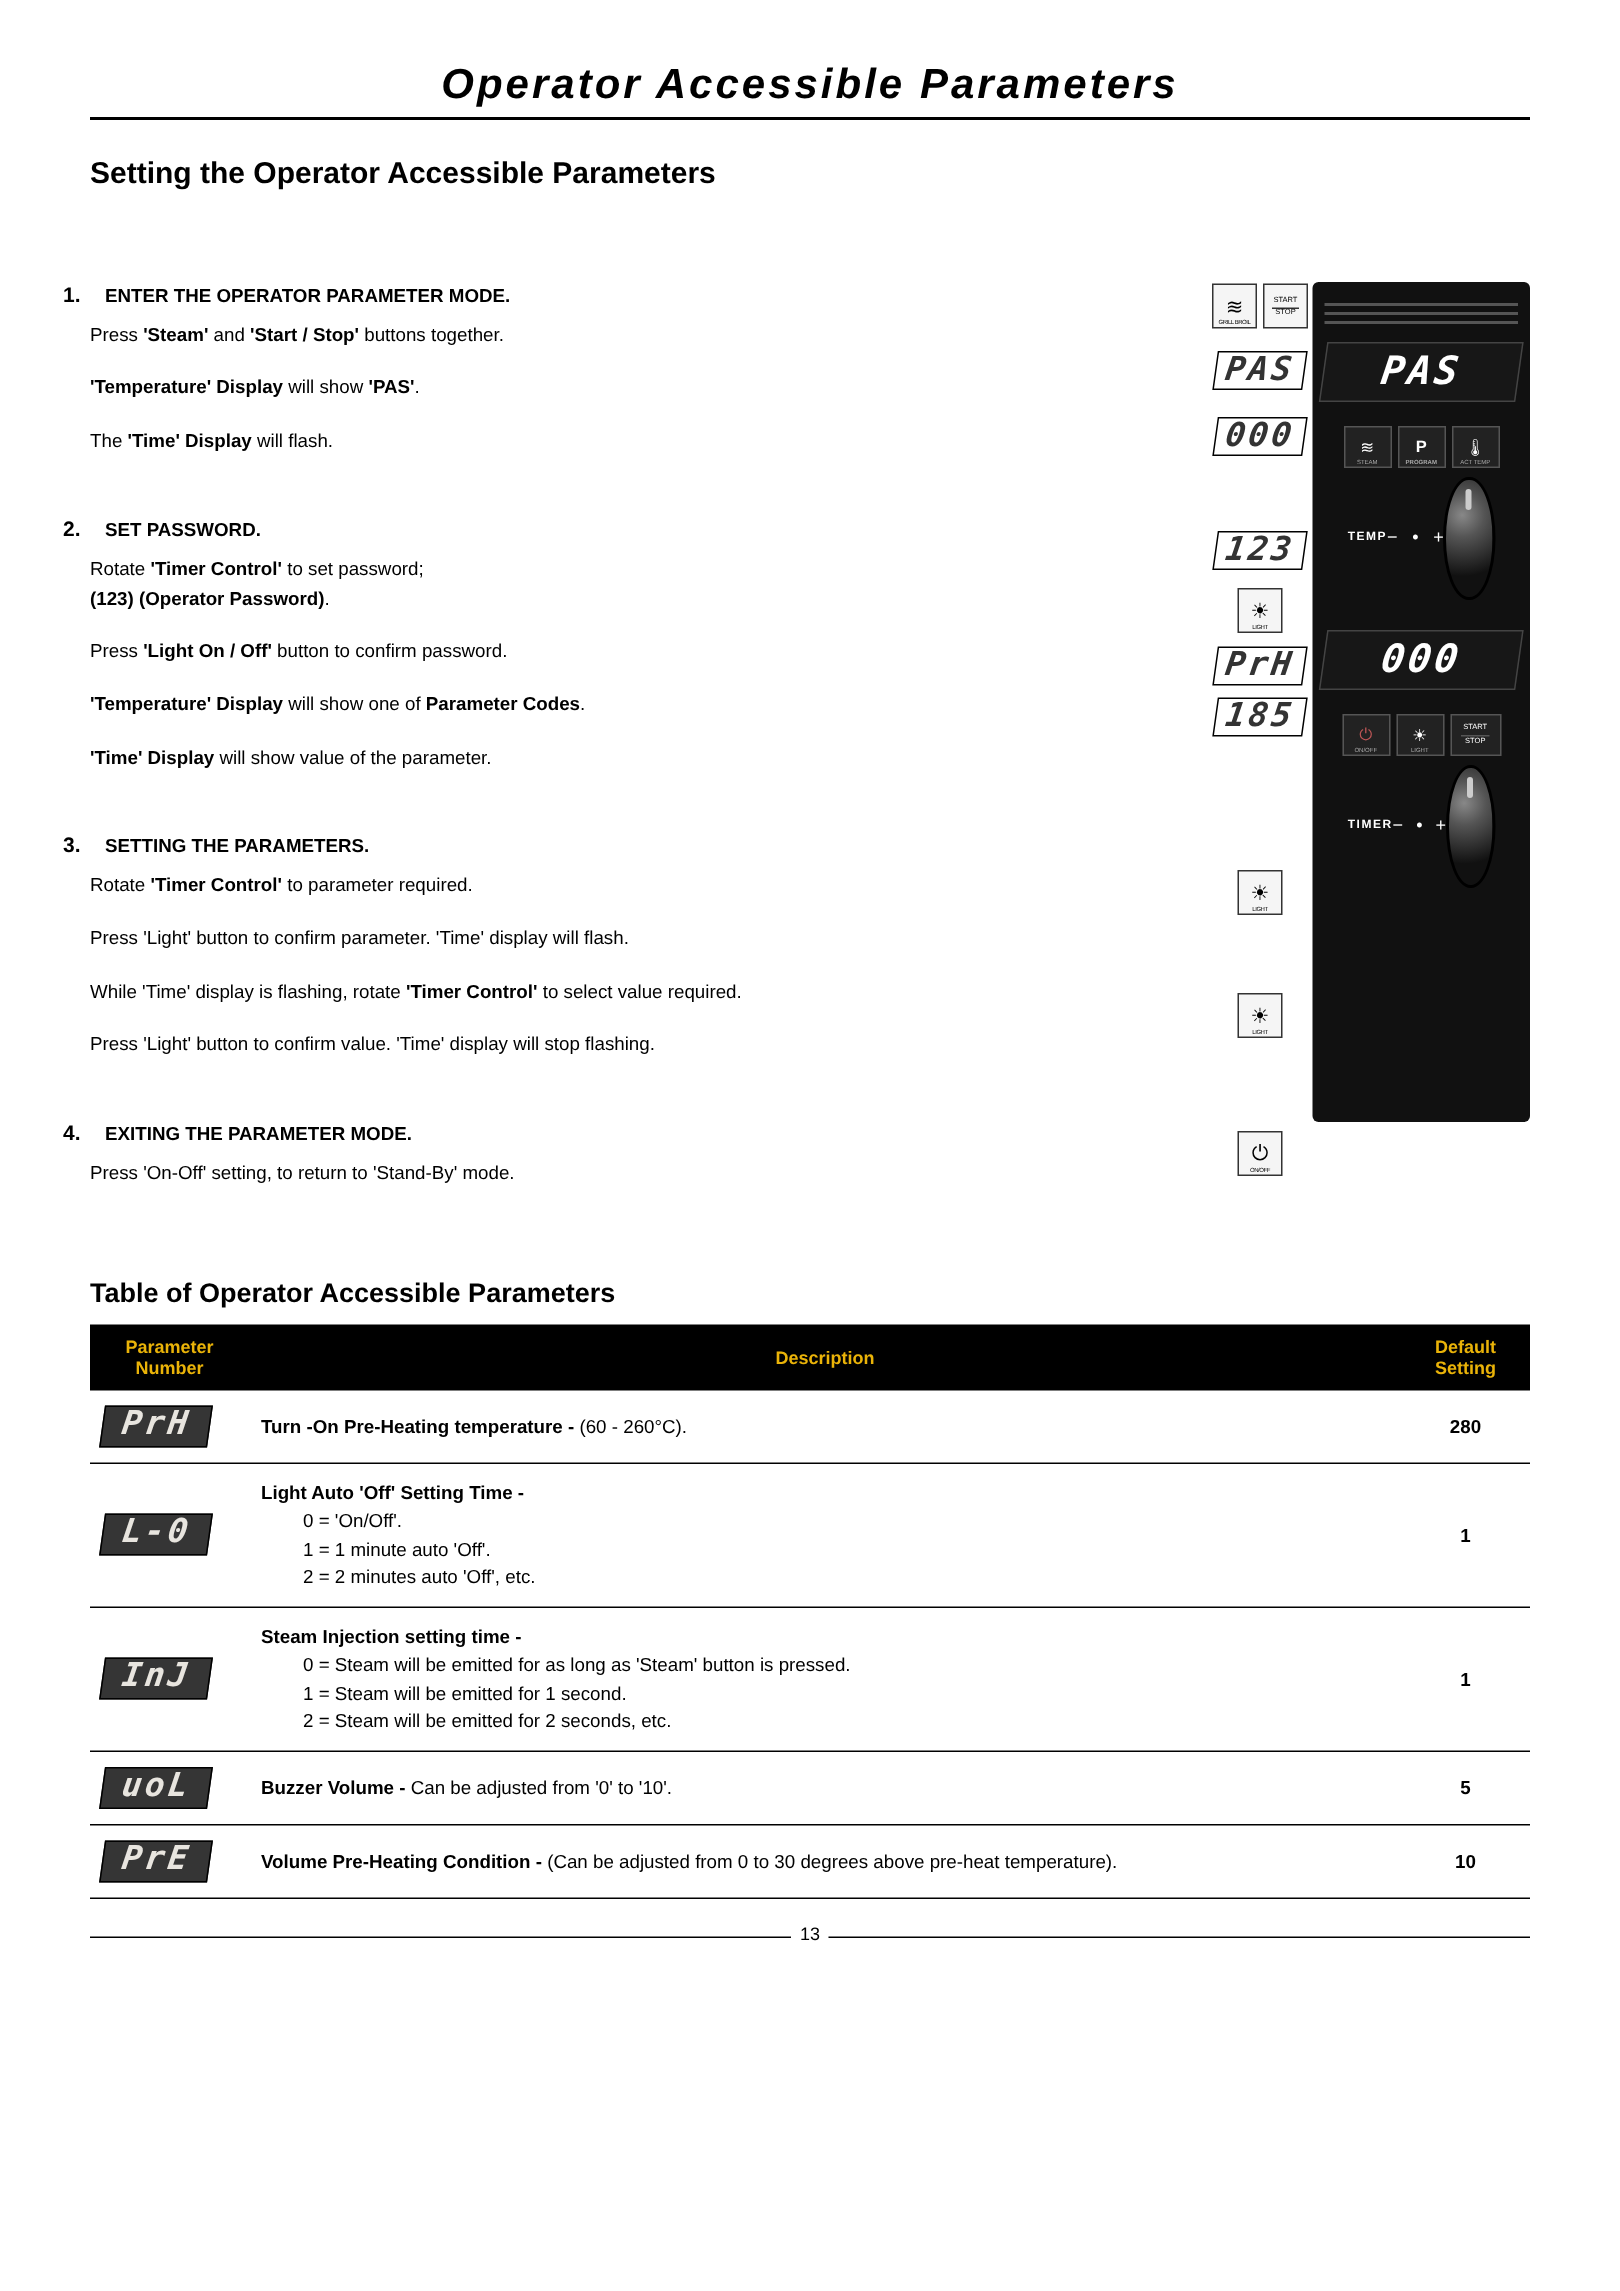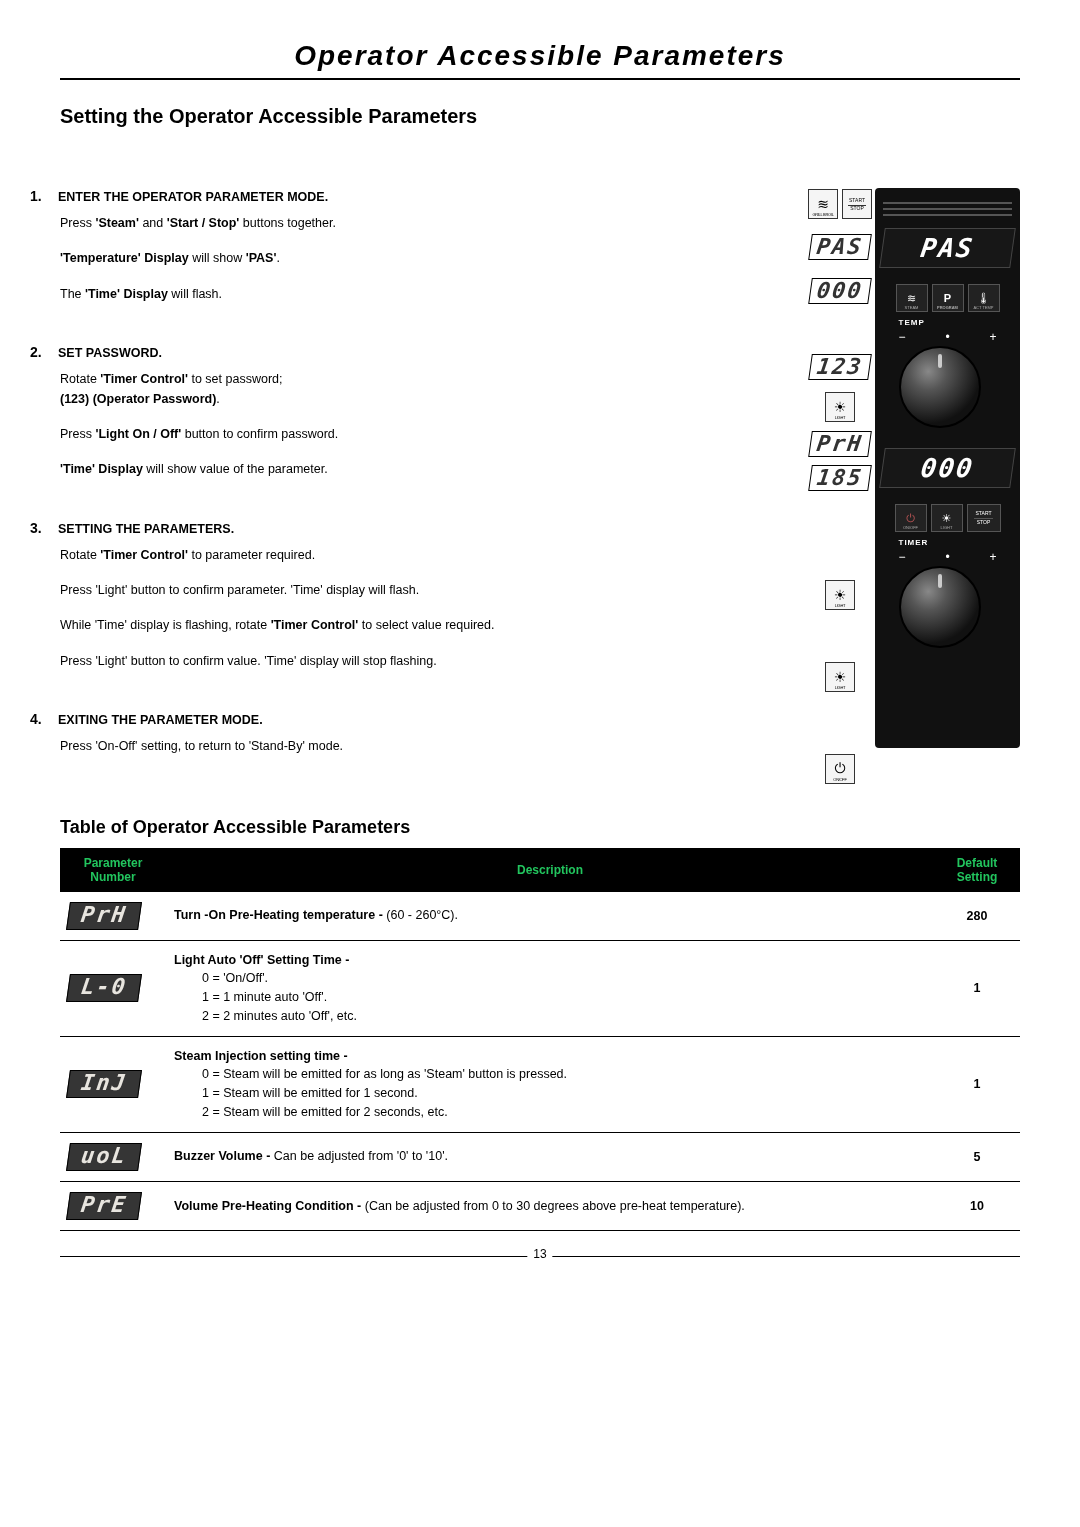--- a/index.html
+++ b/index.html
@@ -26,21 +26,21 @@
     font-weight: bold;
     font-size: 20px;
     margin-bottom: 60px;
   }
   .main-row { display: flex; gap: 10px; }
   .steps-col { flex: 1; }
   .icon-col { width: 50px; display:flex; flex-direction:column; align-items:center; }
   .panel-col { width: 145px; }
   ol.steps { list-style: none; margin:0; padding:0; counter-reset: step; }
   ol.steps > li { counter-increment: step; margin-bottom: 40px; }
-  .step-head { font-weight: bold; font-size: 12.5px; margin-bottom: 10px; position:relative; padding-left: 0; }
+  .step-head { font-weight: bold; font-size: 12.5px; margin-bottom: 10px; position:relative; padding-left: 0; margin-left: 12px; }
   .step-num { font-weight: bold; font-size: 14px; display:inline-block; width:28px; margin-left:-30px;}
   .step-body { font-size: 12.5px; line-height: 1.55; }
   .step-body p { margin: 0 0 16px 0; }
   .indent { margin-left: 42px; }
   .lcd {
     font-family: monospace;
     font-weight: bold;
     font-style: italic;
     font-size: 22px;
     color: #333;
@@ -94,41 +94,41 @@
   .panel .slot { width:100%; border-top:2px solid #555; margin:2px 0;}
   .panel .btn-row { display:flex; gap:4px; margin:6px 0;}
   .panel .pbtn {
     width:30px;height:26px;border:1px solid #555;background:#222;
     display:flex;align-items:center;justify-content:center;font-size:11px;
     flex-direction:column;position:relative;
   }
   .panel .pbtn .sub{font-size:4px;position:absolute;bottom:1px;left:0;right:0;text-align:center;color:#aaa;}
   .panel .w { color:#fff; font-weight:bold; }
   .panel .knob-label { font-size:8px; font-weight:bold; letter-spacing:1px; margin-bottom:3px;}
-  .panel .knob-wrap { position:relative; width:98px; display:flex; flex-direction:column; align-items:flex-start; margin-bottom:20px;}
+  .panel .knob-wrap { position:relative; width:98px; display:flex; flex-direction:row; align-items:center; margin-bottom:20px;}
   .panel .pm { display:flex; justify-content:space-between; width:100%; font-size:12px; margin-bottom:2px;}
   .knob {
     width:78px;height:78px;border-radius:50%;
     background: radial-gradient(circle at 35% 30%, #888 0%, #555 25%, #111 70%);
     border:2px solid #000;
     position:relative;
   }
   .knob:after{
     content:"";position:absolute;left:50%;top:6px;width:4px;height:14px;background:#ccc;transform:translateX(-50%);border-radius:2px;
   }
   .start-stop-btn{
     width:32px;height:26px;border:1px solid #555;background:#222;
     font-size:5px;line-height:1.1;display:flex;flex-direction:column;align-items:center;justify-content:center;
   }
   .start-stop-btn span{border-bottom:1px solid #555;padding:1px 2px;}
 
   .subheader { font-weight:bold; font-size:18px; margin:20px 0 10px 0; }
   table.ptable { width:100%; border-collapse:collapse; font-size:12.5px; }
   table.ptable th {
-    background:#000; color:#22c55e; font-weight:bold; font-size:12px;
+    background:#000; color:#eab308; font-weight:bold; font-size:12px;
     padding:8px 6px; text-align:center;
   }
   table.ptable th.desc { text-align:center; }
   table.ptable td { padding:10px 8px; vertical-align:middle; border-bottom:1px solid #000; }
   table.ptable td.num { width:90px; }
   table.ptable td.def { width:70px; text-align:center; font-weight:bold; }
   table.ptable td.desc { line-height:1.5;margin-left:12px; }
   .param-lcd {
     font-family: monospace; font-weight:bold; font-style:italic;
     font-size:22px; background:#353535; color:#e8e5df; border:1px solid #000;
@@ -162,20 +162,21 @@
             <p>Press <b>'Steam'</b> and <b>'Start / Stop'</b> buttons together.</p>
             <p><b>'Temperature' Display</b> will show <b>'PAS'</b>.</p>
             <p>The <b>'Time' Display</b> will flash.</p>
           </div>
         </li>
         <li>
           <div class="step-head"><span class="step-num">2.</span>SET PASSWORD.</div>
           <div class="step-body">
             <p>Rotate <b>'Timer Control'</b> to set password;<br><b>(123) (Operator Password)</b>.</p>
             <p>Press <b>'Light On / Off'</b> button to confirm password.</p>
+            <p><b>'Temperature' Display</b> will show one of <b>Parameter Codes</b>.</p>
             <p><b>'Time' Display</b> will show value of the parameter.</p>
           </div>
         </li>
         <li>
           <div class="step-head"><span class="step-num">3.</span>SETTING THE PARAMETERS.</div>
           <div class="step-body">
             <p>Rotate <b>'Timer Control'</b> to parameter required.</p>
             <p>Press 'Light' button to confirm parameter.  'Time' display will flash.</p>
             <p>While 'Time' display is flashing, rotate <b>'Timer Control'</b> to select value required.</p>
             <p>Press 'Light' button to confirm value.  'Time' display will stop flashing.</p>

